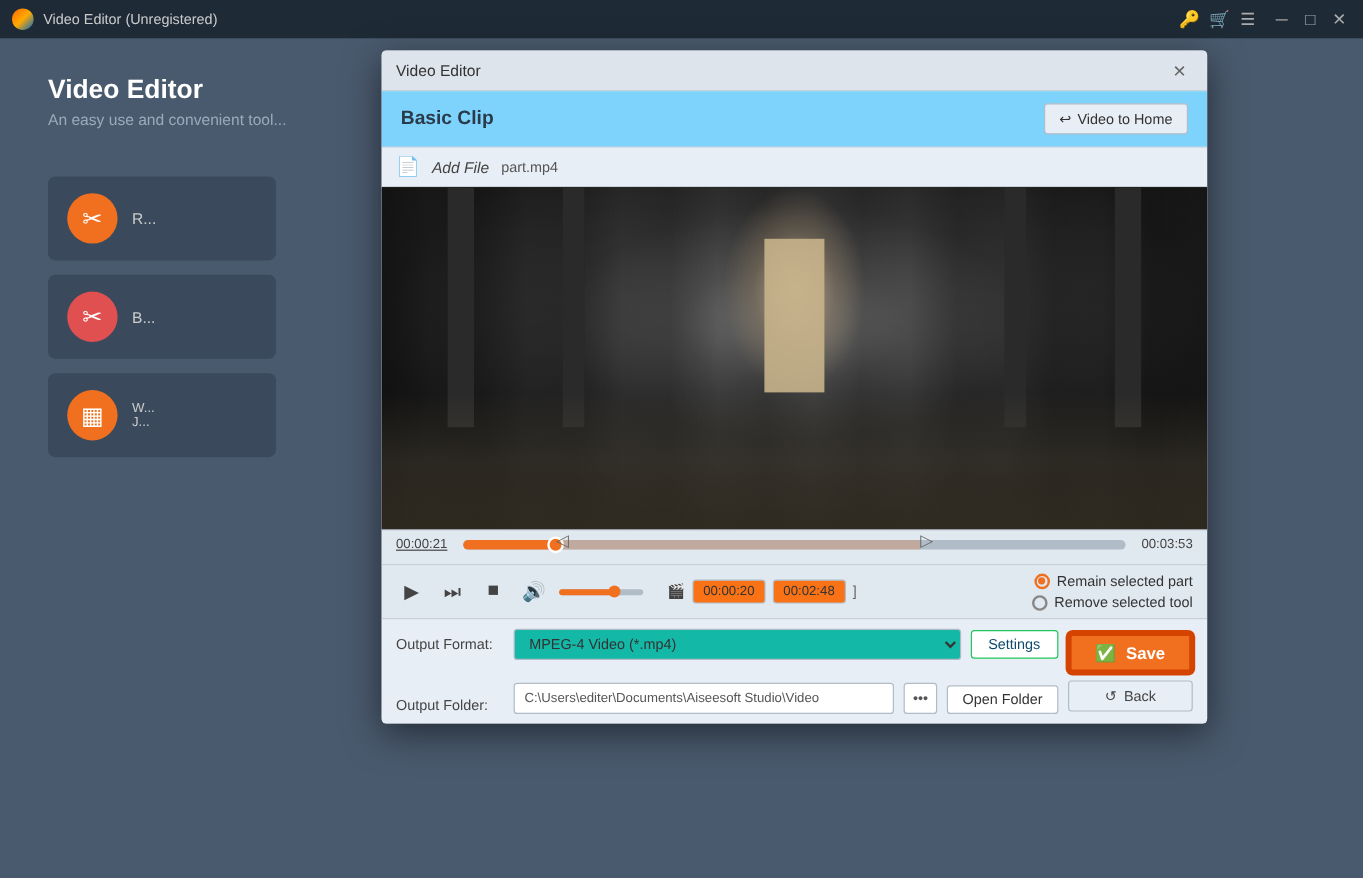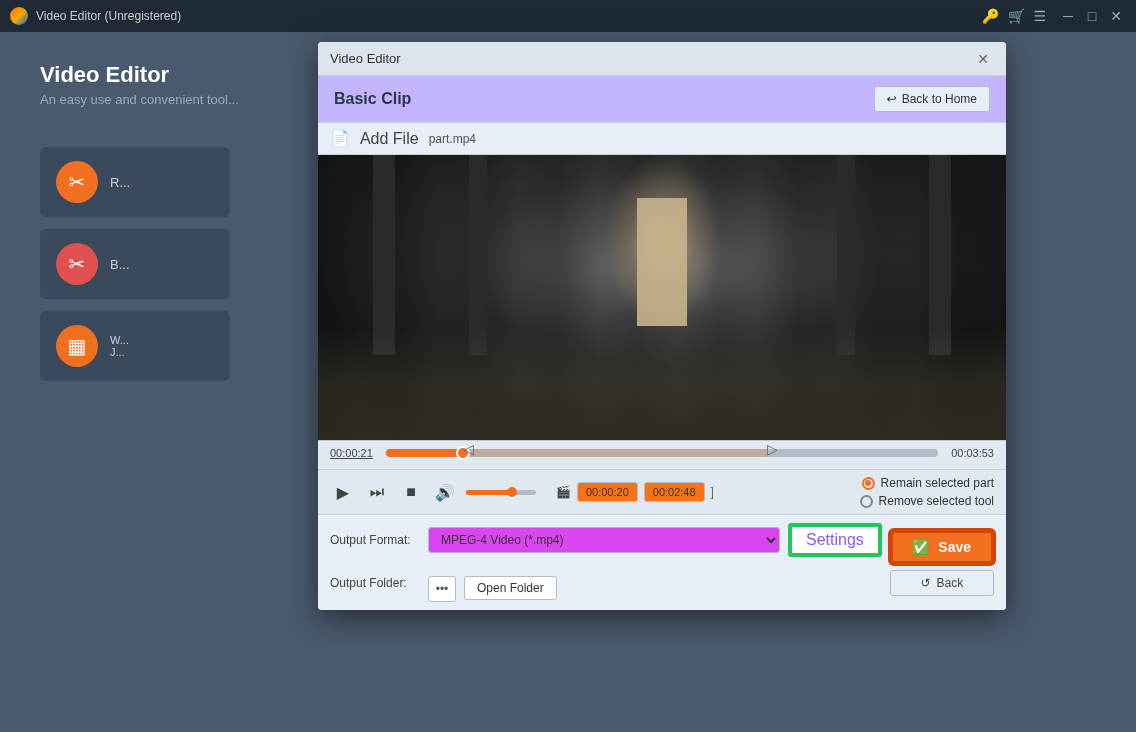--- a/index.html
+++ b/index.html
@@ -127,21 +127,21 @@
       width: 22px; height: 22px;
       display: flex; align-items: center; justify-content: center;
       cursor: pointer;
       color: #666;
       font-size: 14px;
       border-radius: 2px;
     }
 
     
     .dialog-header {
-      background: #c4b5fd;
+      background: #7dd3fc;
       padding: 10px 16px;
       display: flex;
       align-items: center;
       justify-content: space-between;
       border-bottom: 1px solid #c8d0da;
     }
     .dialog-header-title {
       font-size: 16px;
       color: #2a3a4a;
       font-weight: 600;
@@ -165,25 +165,26 @@
       padding: 6px 12px;
       display: flex;
       align-items: center;
       gap: 10px;
       border-bottom: 1px solid #c8d0da;
     }
     .add-file-btn {
       background: none;
       border: none;
       cursor: pointer;
-      font-size: 16px;
+      font-size: 13px;
       color: #444;
       display: flex;
       align-items: flex-end;
       gap: 4px;
+      font-style: italic;
     }
     .file-name {
       font-size: 12px;
       color: #555;
     }
 
     
     .video-preview {
       width: 100%;
       height: 285px;
@@ -421,38 +422,38 @@
     .format-label {
       font-size: 12px;
       color: #444;
       min-width: 90px;
     }
     .format-select {
       flex: 1;
       height: 26px;
       border: 1px solid #b0bcc8;
       border-radius: 3px;
-      background: #d946ef;
+      background: #14b8a6;
       font-size: 12px;
       padding: 0 8px;
       color: #333;
     }
     .settings-btn {
       background: white;
-      border: 4px solid #22c55e;
+      border: 1px solid #22c55e;
       border-radius: 3px;
       padding: 4px 14px;
-      font-size: 16px;
-      cursor: pointer;
-      color: #8b5cf6;
+      font-size: 12px;
+      cursor: pointer;
+      color: #0c4a6e;
     }
 
     .folder-row {
       display: flex;
-      align-items: flex-start;
+      align-items: flex-end;
       gap: 8px;
     }
     .folder-path {
       flex: 1;
       height: 26px;
       border: 1px solid #b0bcc8;
       border-radius: 3px;
       background: white;
       font-size: 11px;
       padding: 0 8px;
@@ -563,21 +564,21 @@
 
   <div class="dialog-titlebar">
     <span class="dialog-title">Video Editor</span>
     <div class="dialog-close">✕</div>
   </div>
 
   <div class="dialog-header">
     <span class="dialog-header-title">Basic Clip</span>
     <button class="back-to-home-btn">
       <span>↩</span>
-      <span>Back to Home</span>
+      <span>Video to Home</span>
     </button>
   </div>
 
   <div class="file-bar">
     <span style="color:#555;">📄</span>
     <button class="add-file-btn">
       <span>Add File</span>
     </button>
     <span class="file-name">part.mp4</span>
   </div>
@@ -644,20 +645,21 @@
       <div class="bottom-left">
         <div class="format-row">
           <span class="format-label">Output Format:</span>
           <select class="format-select">
             <option>MPEG-4 Video (*.mp4)</option>
           </select>
           <button class="settings-btn">Settings</button>
         </div>
         <div class="folder-row">
           <span class="format-label">Output Folder:</span>
+          <div class="folder-path">C:\Users\editer\Documents\Aiseesoft Studio\Video</div>
           <button class="more-btn">•••</button>
           <button class="open-folder-btn">Open Folder</button>
         </div>
       </div>
       <div class="bottom-right">
         <button class="save-btn">
           <span>✅</span>
           <span>Save</span>
         </button>
         <button class="reset-btn">

